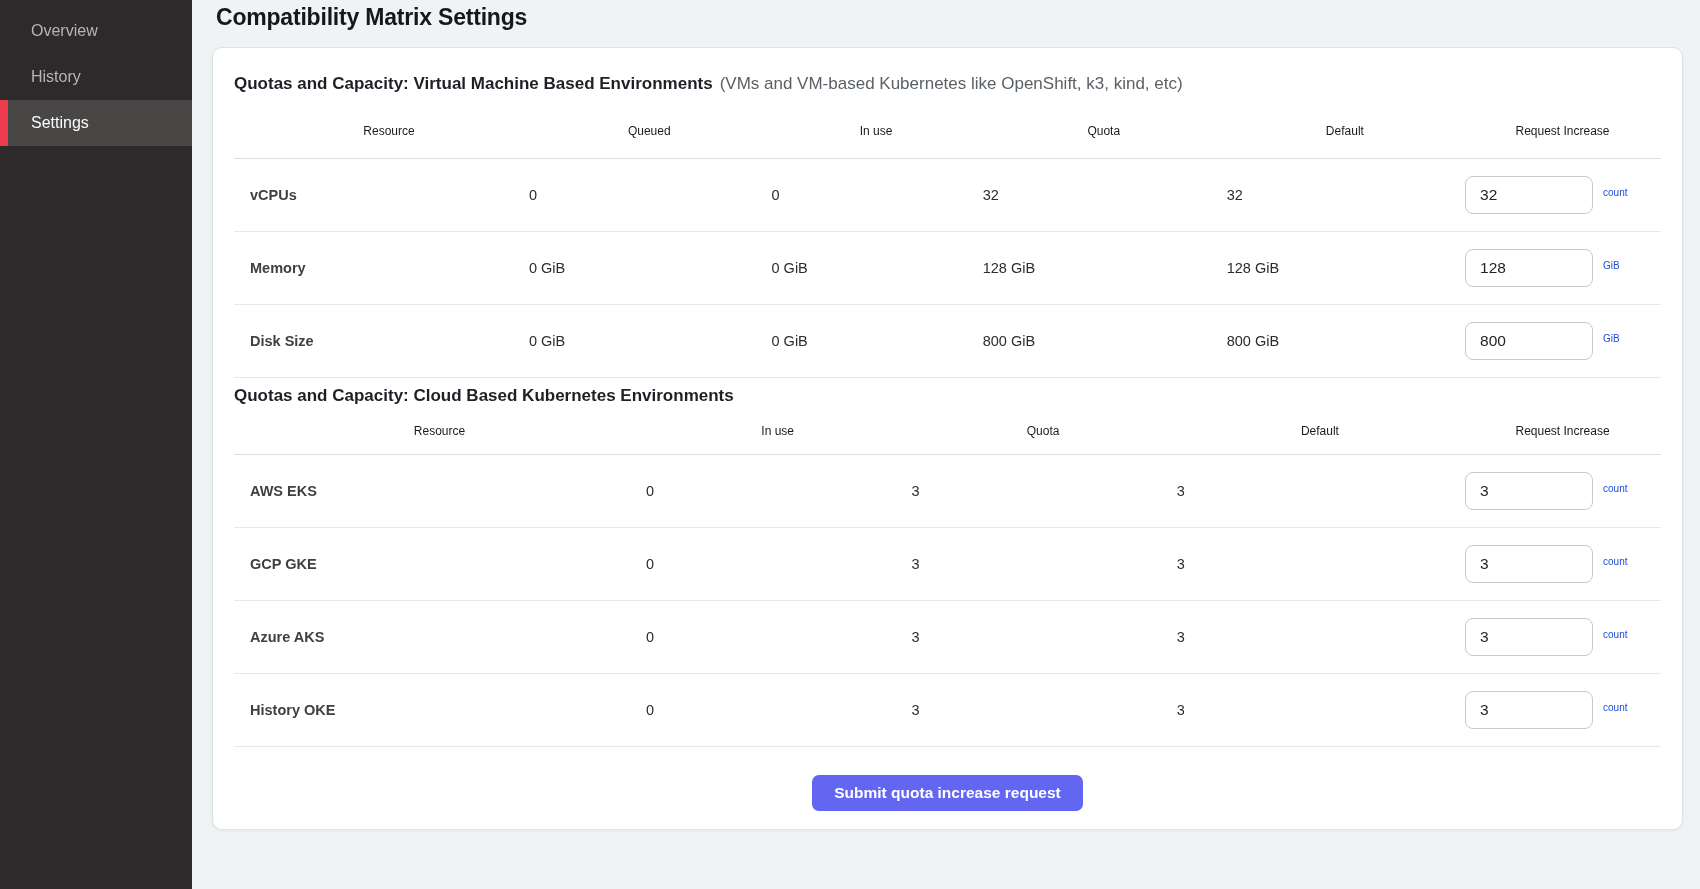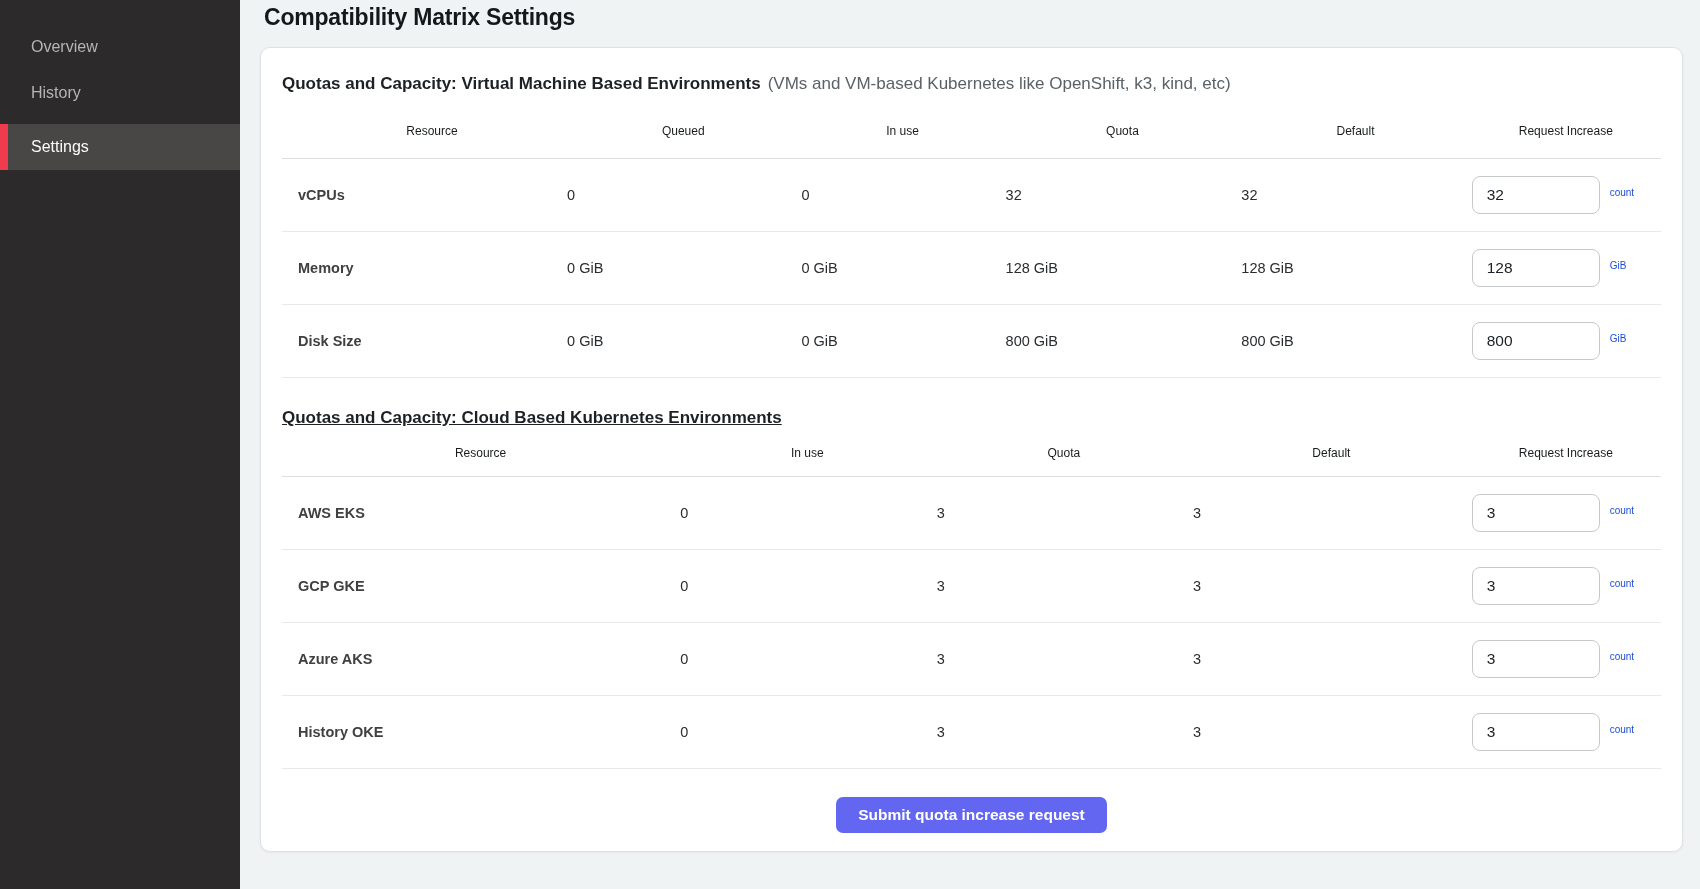--- a/index.html
+++ b/index.html
@@ -7,38 +7,37 @@
   body {
     width: 1700px; height: 889px;
     display: flex;
     font-family: "Liberation Sans", sans-serif;
     background: #eff3f4;
     overflow: hidden;
   }
 
   
   .sidebar {
-    width: 240px; flex-shrink: 0;
+    width: 192px; flex-shrink: 0;
     background: #2c2a2a;
-    padding-top: 24px;
+    padding-top: 8px;
   }
   .nav-item {
     height: 46px;
     display: flex; align-items: center;
     padding-left: 23px;
     border-left: 8px solid transparent;
     color: #b7b4b4;
     font-size: 16px;
     cursor: pointer;
   }
   .nav-item.active {
     background: #494646;
     border-left-color: #ee3b4e;
     color: #fbfbfb;
-    margin-top: 8px;
   }
 
   
   .main {
     flex: 1;
     padding: 2px 17px 0 20px;
   }
   .page-title {
     font-size: 23px;
     font-weight: 700;
@@ -59,21 +58,21 @@
     font-weight: 700;
     color: #1d2126;
     margin: 0 0 26px 0;
   }
   .section-title .subtitle {
     font-size: 17px;
     font-weight: 400;
     color: #5b6166;
     margin-left: 7px;
   }
-  .section-title.second { margin: 30px 0 10px 0; text-decoration: underline; }
+  .section-title.second { margin: 8px 0 10px 0; }
 
   table {
     width: 100%;
     border-collapse: collapse;
     table-layout: fixed;
   }
   thead th {
     text-align: center;
     font-size: 12px;
     font-weight: 400;

